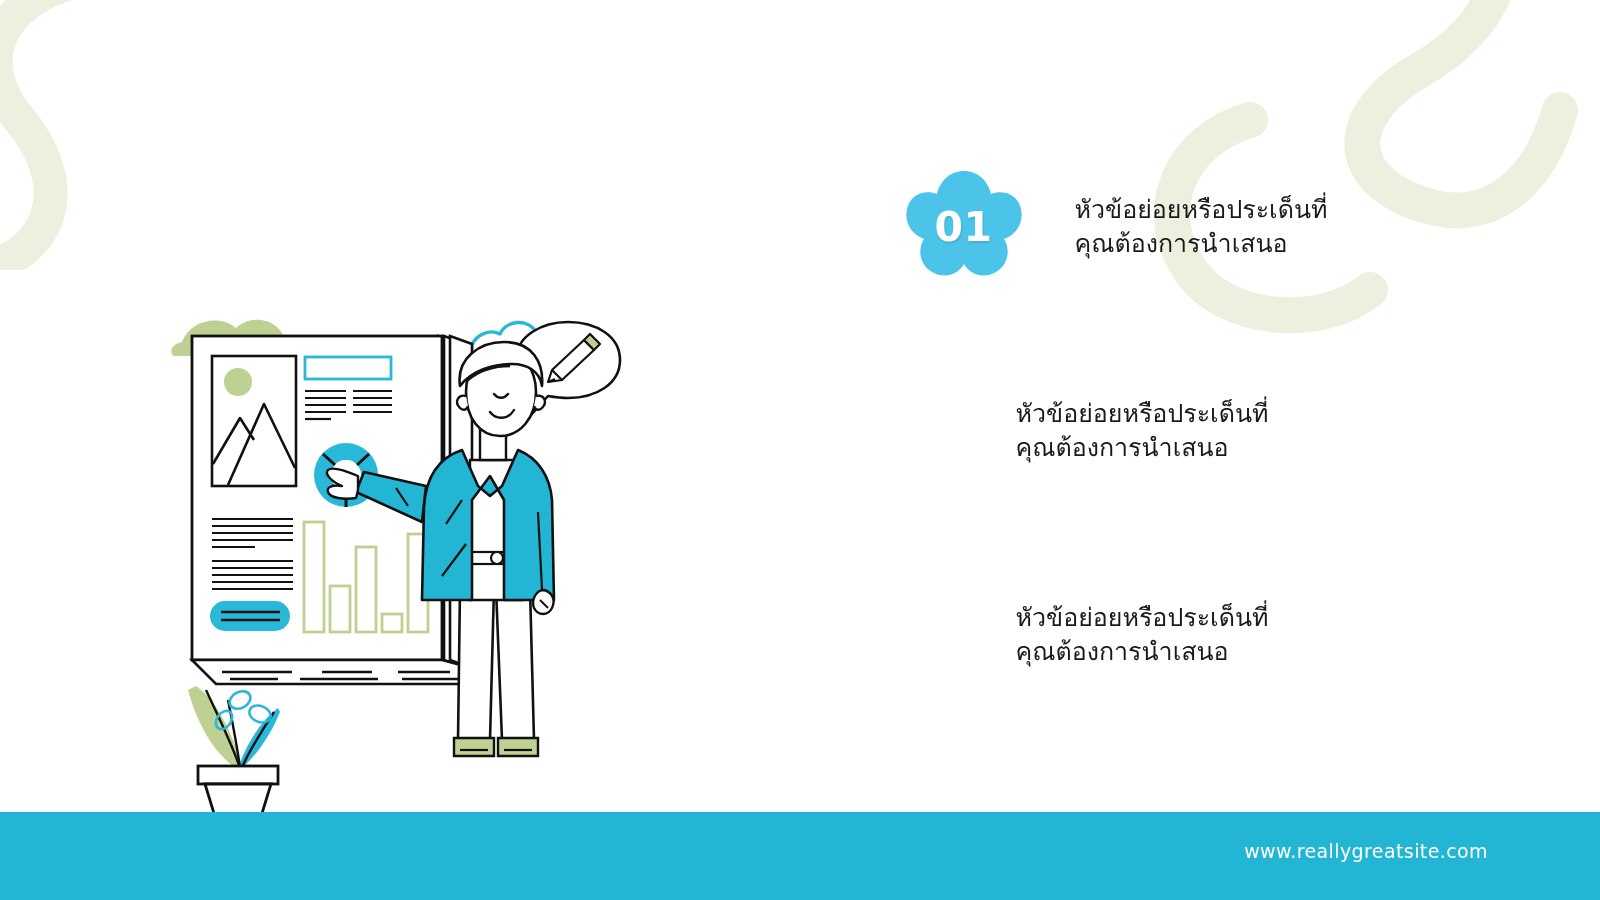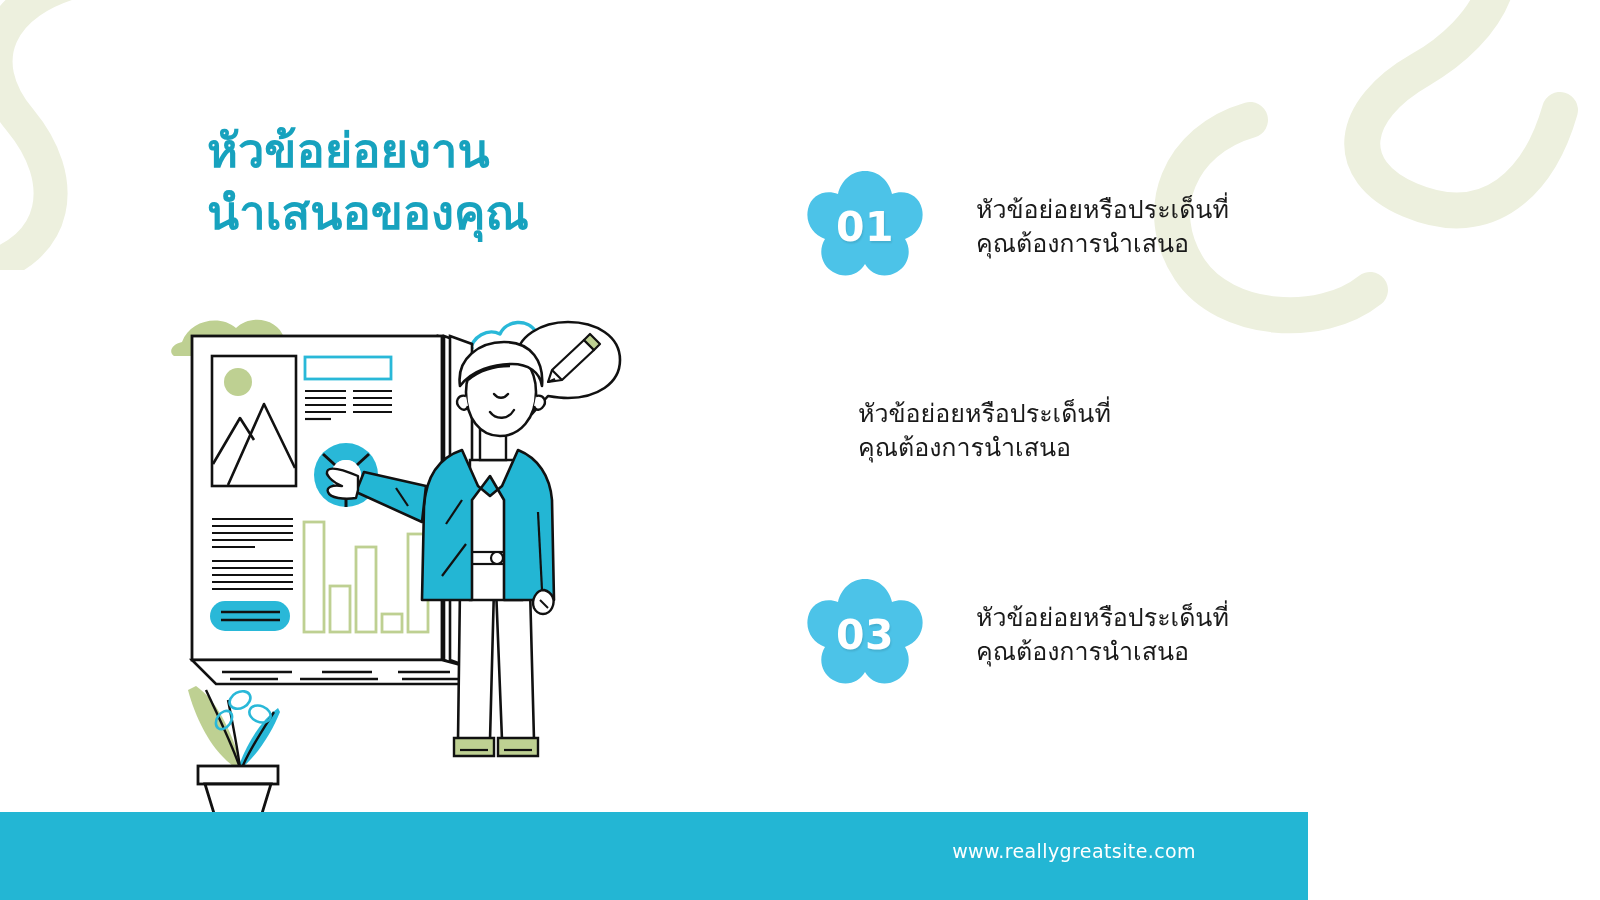--- a/index.html
+++ b/index.html
@@ -50,20 +50,21 @@
   #items-list{
     position:absolute;
     left:806px;top:168px;
     width:620px;
   }
   .item-row{
     display:flex;
     align-items:center;
     height:118px;
     margin-bottom:86px;
+    justify-content:center;
   }
   .item-row:last-child{margin-bottom:0;}
   .badge{
     position:relative;
     width:118px;height:118px;
     flex:0 0 118px;
   }
   .badge svg{display:block;width:118px;height:118px;}
   .badge-num{
     position:absolute;
@@ -83,23 +84,22 @@
     font-size:25px;
     line-height:1.38;
     color:#1a1a1a;
     white-space:nowrap;
   }
 
   
   #footer-bar{
     position:absolute;
     left:0;top:812px;
-    width:1272px;height:88px;
+    width:1600px;height:88px;
     background:#23B6D4;
-    padding-left:36px;
   }
   #footer-url{
     position:absolute;
     right:112px;top:28px;
     font-family:"DejaVu Sans","Liberation Sans",sans-serif;
     font-size:19px;
     letter-spacing:0.4px;
     color:#ffffff;
   }
 </style>
@@ -114,24 +114,20 @@
     <path d="M430 -70 C 470 -10, 450 60, 380 60 C 320 60, 300 10, 330 -40" stroke="#EDF0DE" stroke-width="34" stroke-linecap="round" fill="none"></path>
   </svg>
 
   <svg class="bg-squiggle" id="squiggle-right" width="620" height="480" viewBox="0 0 620 480" fill="none">
     <path d="M40 -60 C 60 40, 120 70, 210 60 C 330 46, 400 -10, 450 30
              C 510 78, 470 150, 400 190 C 330 230, 320 290, 390 320
              C 470 354, 520 300, 540 230" stroke="#EDF0DE" stroke-width="36" stroke-linecap="round" fill="none"></path>
     <path d="M230 240 C 160 260, 130 330, 170 390 C 205 442, 300 450, 350 410" stroke="#EDF0DE" stroke-width="36" stroke-linecap="round" fill="none"></path>
   </svg>
 
-  <div id="title-block">
-    <div class="tline">หัวข้อย่อยงาน</div>
-    <div class="tline">นำเสนอของคุณ</div>
-  </div>
 
   <svg id="illustration" viewBox="0 0 560 520" fill="none" xmlns="http://www.w3.org/2000/svg">
 
     <path d="M32 42 C 40 20, 70 14, 86 28 C 100 14, 128 18, 134 38
              C 150 34, 162 44, 160 56 L 24 56 C 18 52, 22 44, 32 42 Z" fill="#BED092"></path>
 
     <g stroke="#29B8D8" stroke-width="3.4" fill="none" stroke-linecap="round" stroke-linejoin="round">
       <path d="M320 52 C 322 36, 338 28, 350 34 C 356 20, 378 18, 386 32
                C 400 28, 412 38, 410 52"></path>
       <path d="M306 54 L 424 54"></path>
@@ -321,30 +317,20 @@
     </div>
 
     <div class="item-row">
       <div class="item-text">
         <div>หัวข้อย่อยหรือประเด็นที่</div>
         <div>คุณต้องการนำเสนอ</div>
       </div>
     </div>
 
     <div class="item-row">
-      <div class="badge">
-        <svg viewBox="0 0 118 118">
-          <path d="M59 3 C 73 3, 83 13, 86 26 C 99 21, 113 27, 116 41
-                   C 119 55, 111 67, 99 71 C 106 82, 103 97, 91 104
-                   C 79 111, 65 107, 59 96 C 53 107, 39 111, 27 104
-                   C 15 97, 12 82, 19 71 C 7 67, -1 55, 2 41
-                   C 5 27, 19 21, 32 26 C 35 13, 45 3, 59 3 Z" fill="#4CC3E8"></path>
-        </svg>
-        <div class="badge-num">03</div>
-      </div>
       <div class="item-text">
         <div>หัวข้อย่อยหรือประเด็นที่</div>
         <div>คุณต้องการนำเสนอ</div>
       </div>
     </div>
 
   </div>
 
   <div id="footer-bar">
     <div id="footer-url">www.reallygreatsite.com</div>

